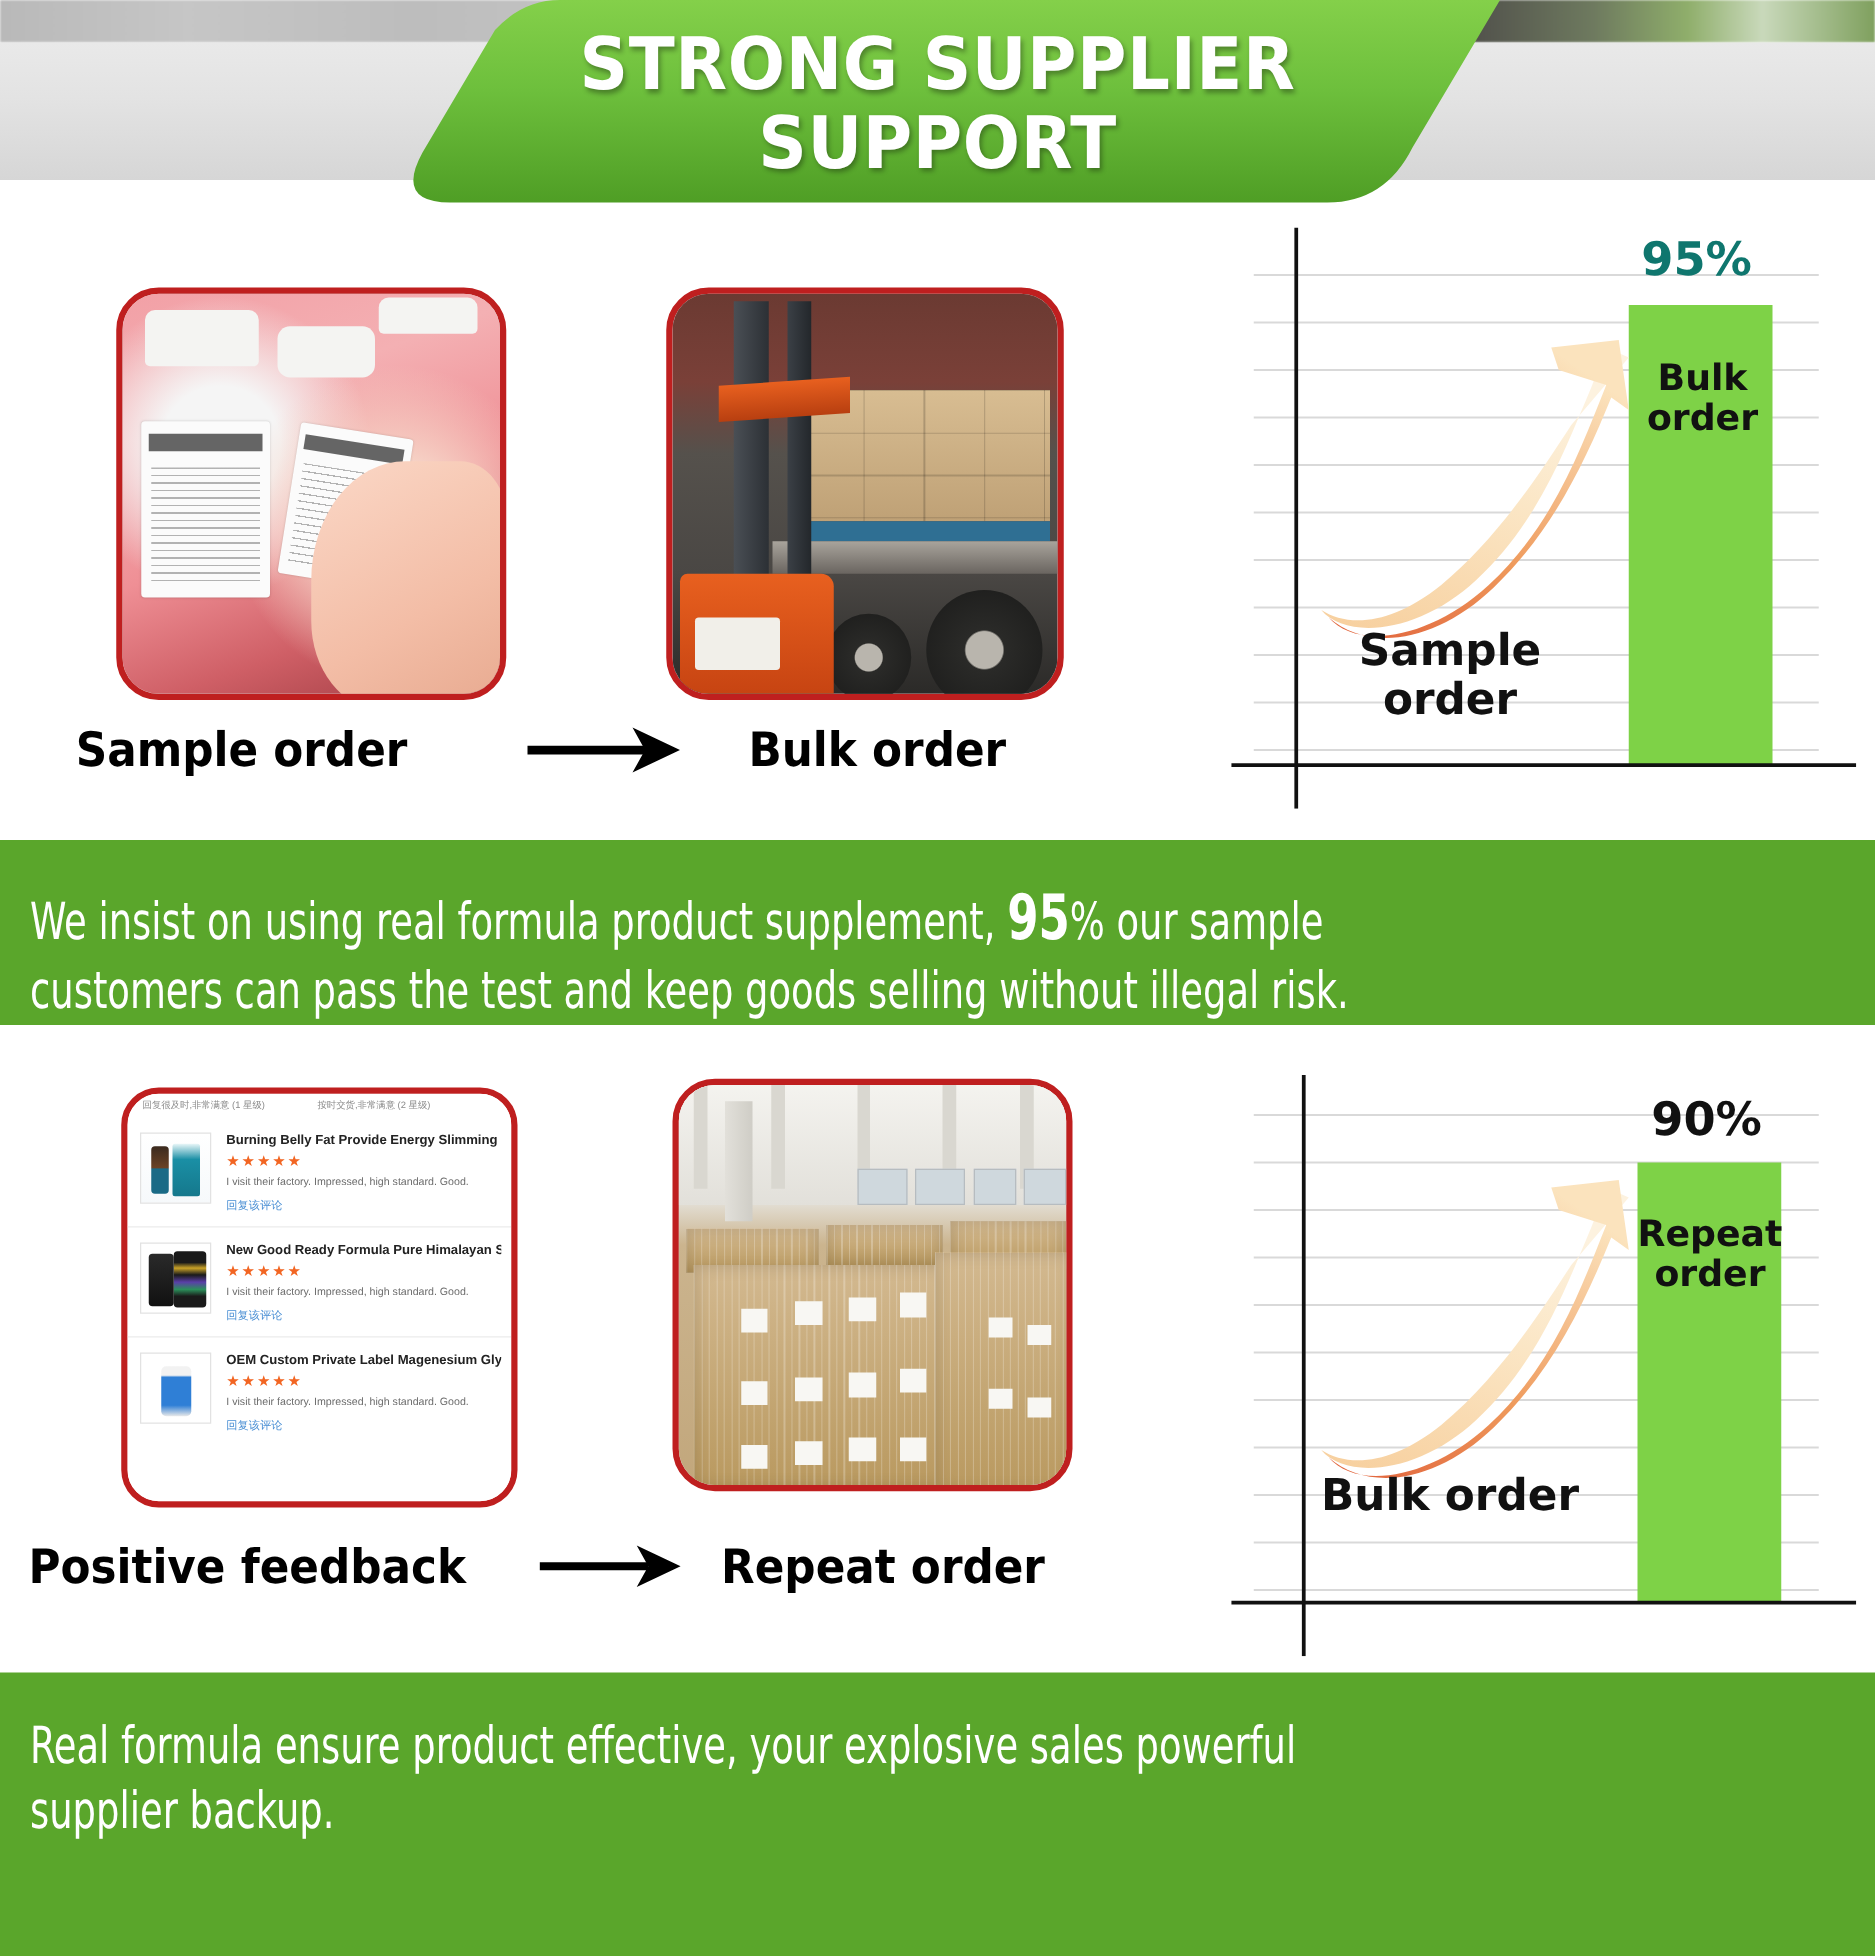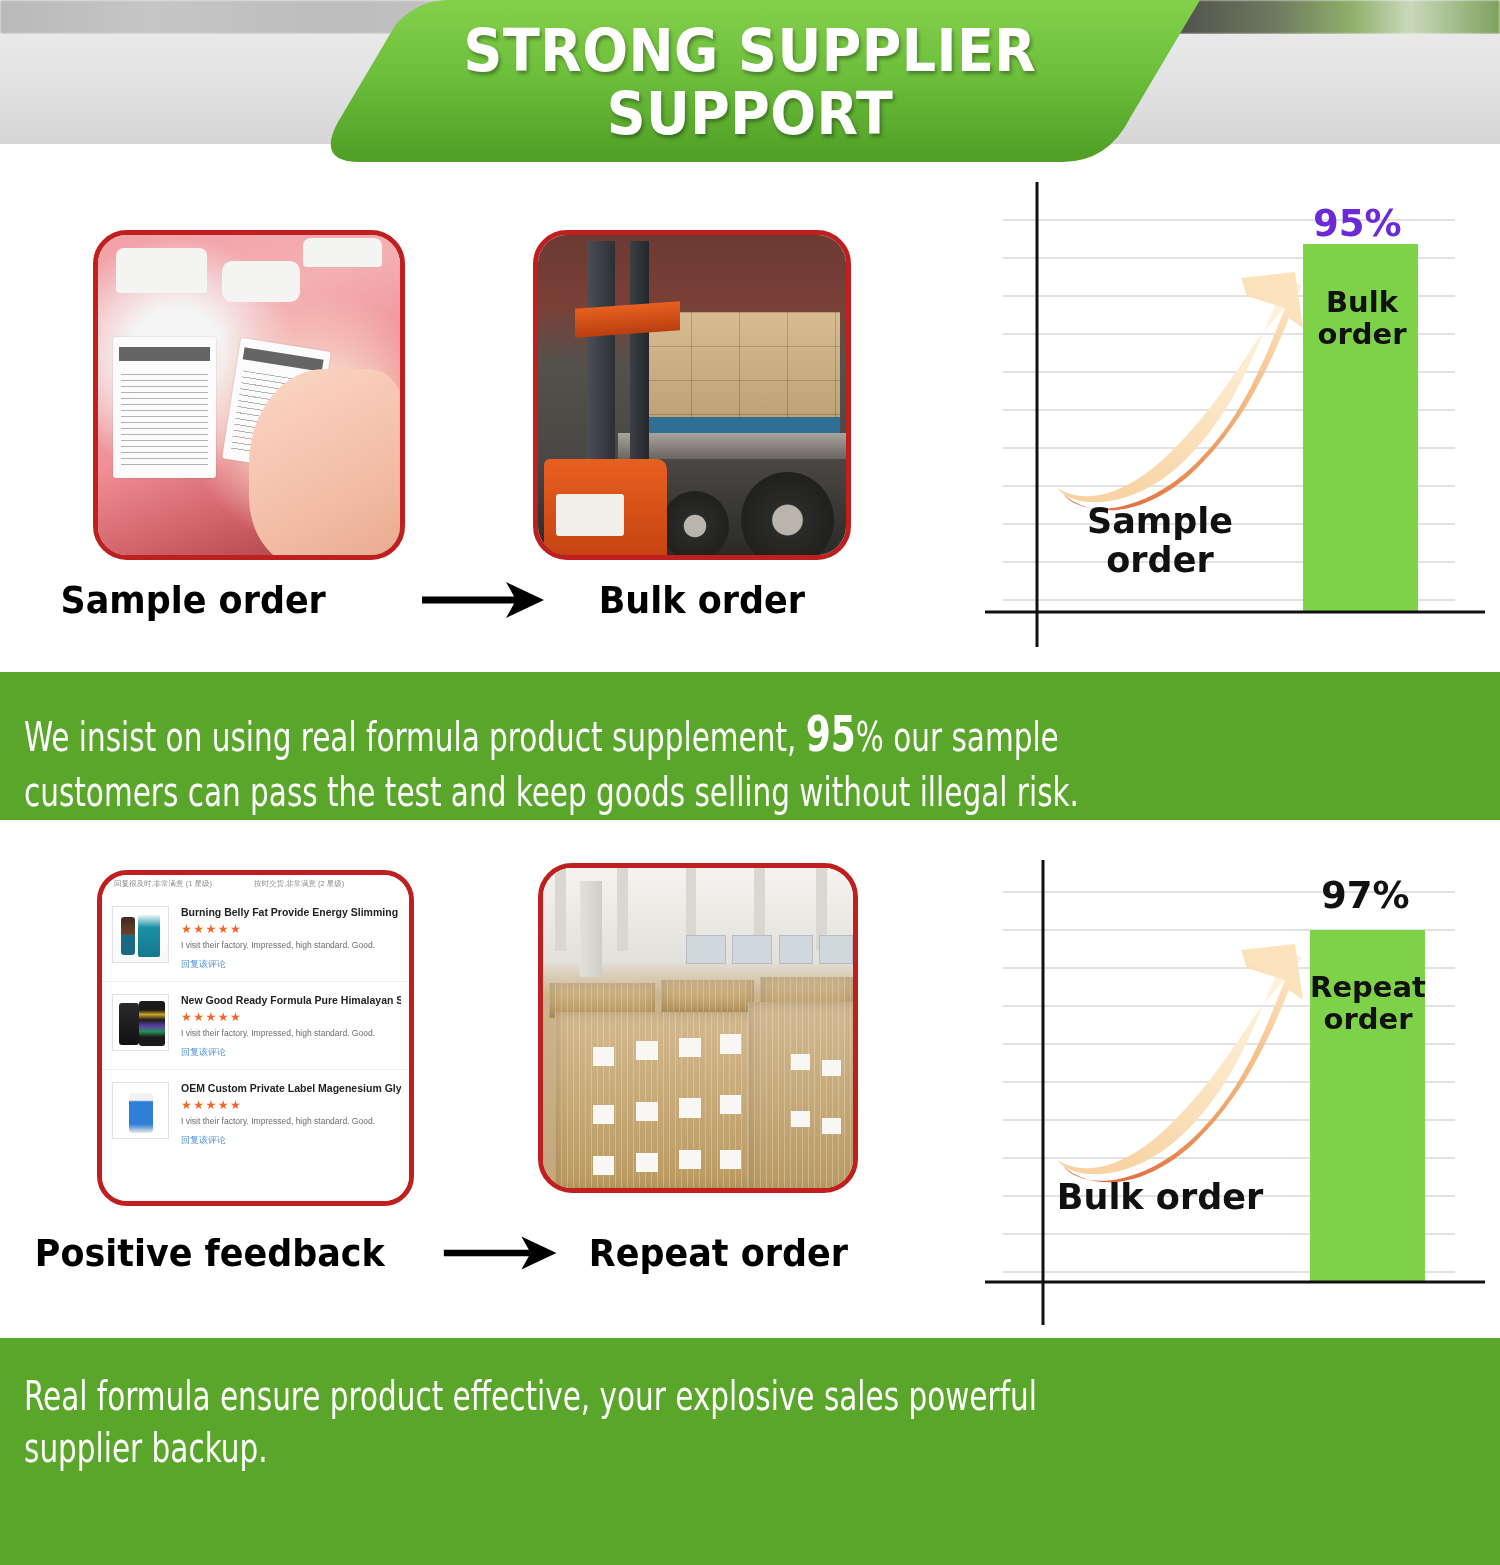--- a/index.html
+++ b/index.html
@@ -319,22 +319,22 @@
       <path d="M72,306 C92,330 150,325 196,282 C246,236 268,175 288,128 L300,96 L318,104 L272,158
                C250,192 214,248 168,286 C128,318 94,320 72,306 Z" fill="url(#ar1b)"></path>
       <path d="M78,312 C100,338 158,330 206,286 C258,238 280,176 300,126
                L262,114 L256,96 L310,90 L318,146 L304,136
                C282,190 256,244 210,288 C164,332 110,340 78,312 Z" fill="url(#ar1a)"></path>
 
       <line x1="52" y1="0" x2="52" y2="465" stroke="#111" stroke-width="3"></line>
       <line x1="0" y1="430" x2="500" y2="430" stroke="#111" stroke-width="3"></line>
     </svg>
 
-    <div style="position:absolute;left:328px;top:20px;font-family:'DejaVu Sans',sans-serif;
-                font-weight:bold;font-size:37px;color:#6d28d9;">95%</div>
+    <div style="position:absolute;left:328px;top:4px;font-family:'DejaVu Sans',sans-serif;
+                font-weight:bold;font-size:37px;color:#0f766e;">95%</div>
 
     <div style="position:absolute;left:318px;top:105px;width:118px;text-align:center;
                 font-family:'DejaVu Sans',sans-serif;font-weight:bold;font-size:29px;
                 color:#111;line-height:1.1;">Bulk order</div>
 
     <div style="position:absolute;left:60px;top:320px;width:230px;text-align:center;
                 font-family:'DejaVu Sans',sans-serif;font-weight:bold;font-size:35px;
                 color:#111;line-height:1.12;">Sample order</div>
   </div>
 </div>
@@ -417,21 +417,21 @@
       <div class="lab" style="left:30%;top:89%;width:7%;height:6%;"></div>
       <div class="lab" style="left:44%;top:88%;width:7%;height:6%;"></div>
       <div class="lab" style="left:57%;top:88%;width:7%;height:6%;"></div>
       <div class="lab" style="left:80%;top:58%;width:6%;height:5%;"></div>
       <div class="lab" style="left:90%;top:60%;width:6%;height:5%;"></div>
       <div class="lab" style="left:80%;top:76%;width:6%;height:5%;"></div>
       <div class="lab" style="left:90%;top:78%;width:6%;height:5%;"></div>
     </div>
   </div>
 
-  <div class="flow-row" style="top:375px;margin-left:12px;">
+  <div class="flow-row" style="top:375px;">
     <div class="flow-label" style="width:430px;text-align:center;">Positive feedback</div>
     <svg class="flow-arrow" width="120" height="40" viewBox="0 0 130 40">
       <path d="M2,20 L96,20" stroke="#000" stroke-width="7"></path>
       <path d="M86,2 L124,20 L86,38 L96,20 Z" fill="#000"></path>
     </svg>
     <div class="flow-label" style="width:340px;text-align:center;">Repeat order</div>
   </div>
 
   <div class="chart" style="left:985px;top:12px;">
     <svg width="500" height="465" viewBox="0 0 500 465">
@@ -468,21 +468,21 @@
                C250,186 214,242 168,280 C128,312 94,314 72,300 Z" fill="url(#ar2b)"></path>
       <path d="M78,306 C100,332 158,324 206,280 C258,232 280,170 300,120
                L262,108 L256,90 L310,84 L318,140 L304,130
                C282,184 256,238 210,282 C164,326 110,334 78,306 Z" fill="url(#ar2a)"></path>
 
       <line x1="58" y1="0" x2="58" y2="465" stroke="#111" stroke-width="3"></line>
       <line x1="0" y1="422" x2="500" y2="422" stroke="#111" stroke-width="3"></line>
     </svg>
 
     <div style="position:absolute;left:336px;top:14px;font-family:'DejaVu Sans',sans-serif;
-                font-weight:bold;font-size:37px;color:#111;">97%</div>
+                font-weight:bold;font-size:37px;color:#111;">90%</div>
 
     <div style="position:absolute;left:318px;top:112px;width:130px;text-align:center;
                 font-family:'DejaVu Sans',sans-serif;font-weight:bold;font-size:29px;
                 color:#111;line-height:1.1;">Repeat order</div>
 
     <div style="position:absolute;left:60px;top:318px;width:230px;text-align:center;
                 font-family:'DejaVu Sans',sans-serif;font-weight:bold;font-size:35px;
                 color:#111;line-height:1.12;">Bulk order</div>
   </div>
 </div>

